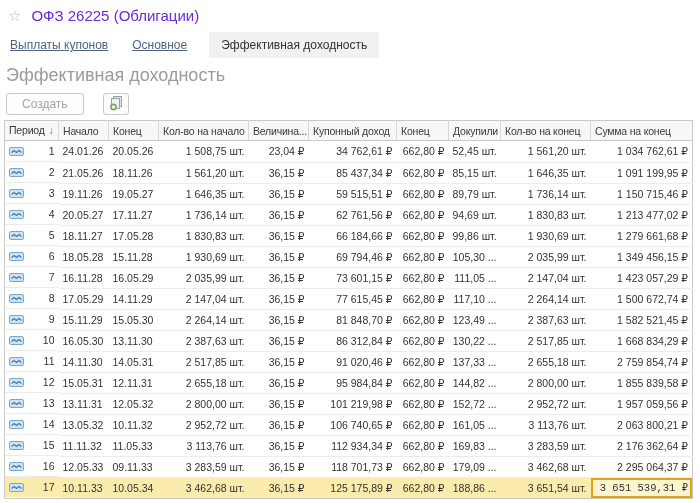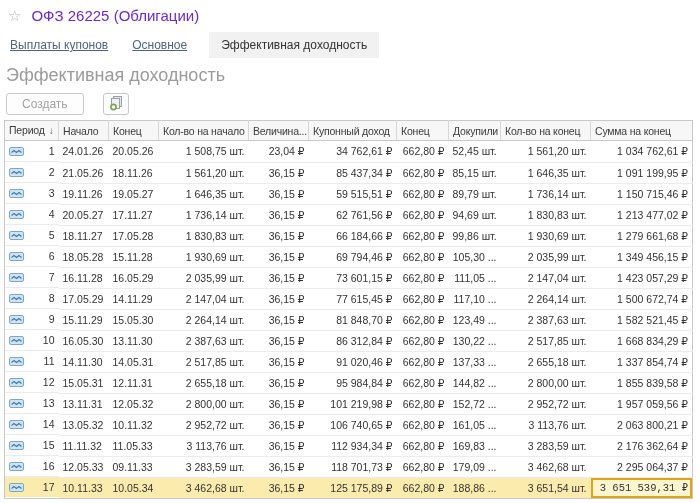--- a/index.html
+++ b/index.html
@@ -343,21 +343,21 @@
           <span>11</span>
         </td>
         <td class="al-left">14.11.30</td>
         <td class="al-left">14.05.31</td>
         <td class="al-right">2 517,85 шт.</td>
         <td class="al-right">36,15 ₽</td>
         <td class="al-right">91 020,46 ₽</td>
         <td class="al-right">662,80 ₽</td>
         <td class="al-right">137,33 ...</td>
         <td class="al-right">2 655,18 шт.</td>
-        <td class="al-right">1 337 854,74 ₽</td>
+        <td class="al-right">2 759 854,74 ₽</td>
       </tr>
       <tr>
         <td class="al-right period-cell">
           <span class="row-icon">
             <svg width="15" height="9" viewBox="0 0 15 9">
               <rect x="0.5" y="0.5" width="14" height="8" rx="1.5" fill="#cfe3f2" stroke="#7ba7c9"></rect>
               <polyline points="2.5,5.5 5,3.5 7.5,5.5 10,3.5 12.5,5.5" fill="none" stroke="#3f7ab0" stroke-width="1.2"></polyline>
             </svg>
           </span>
           <span>12</span>

